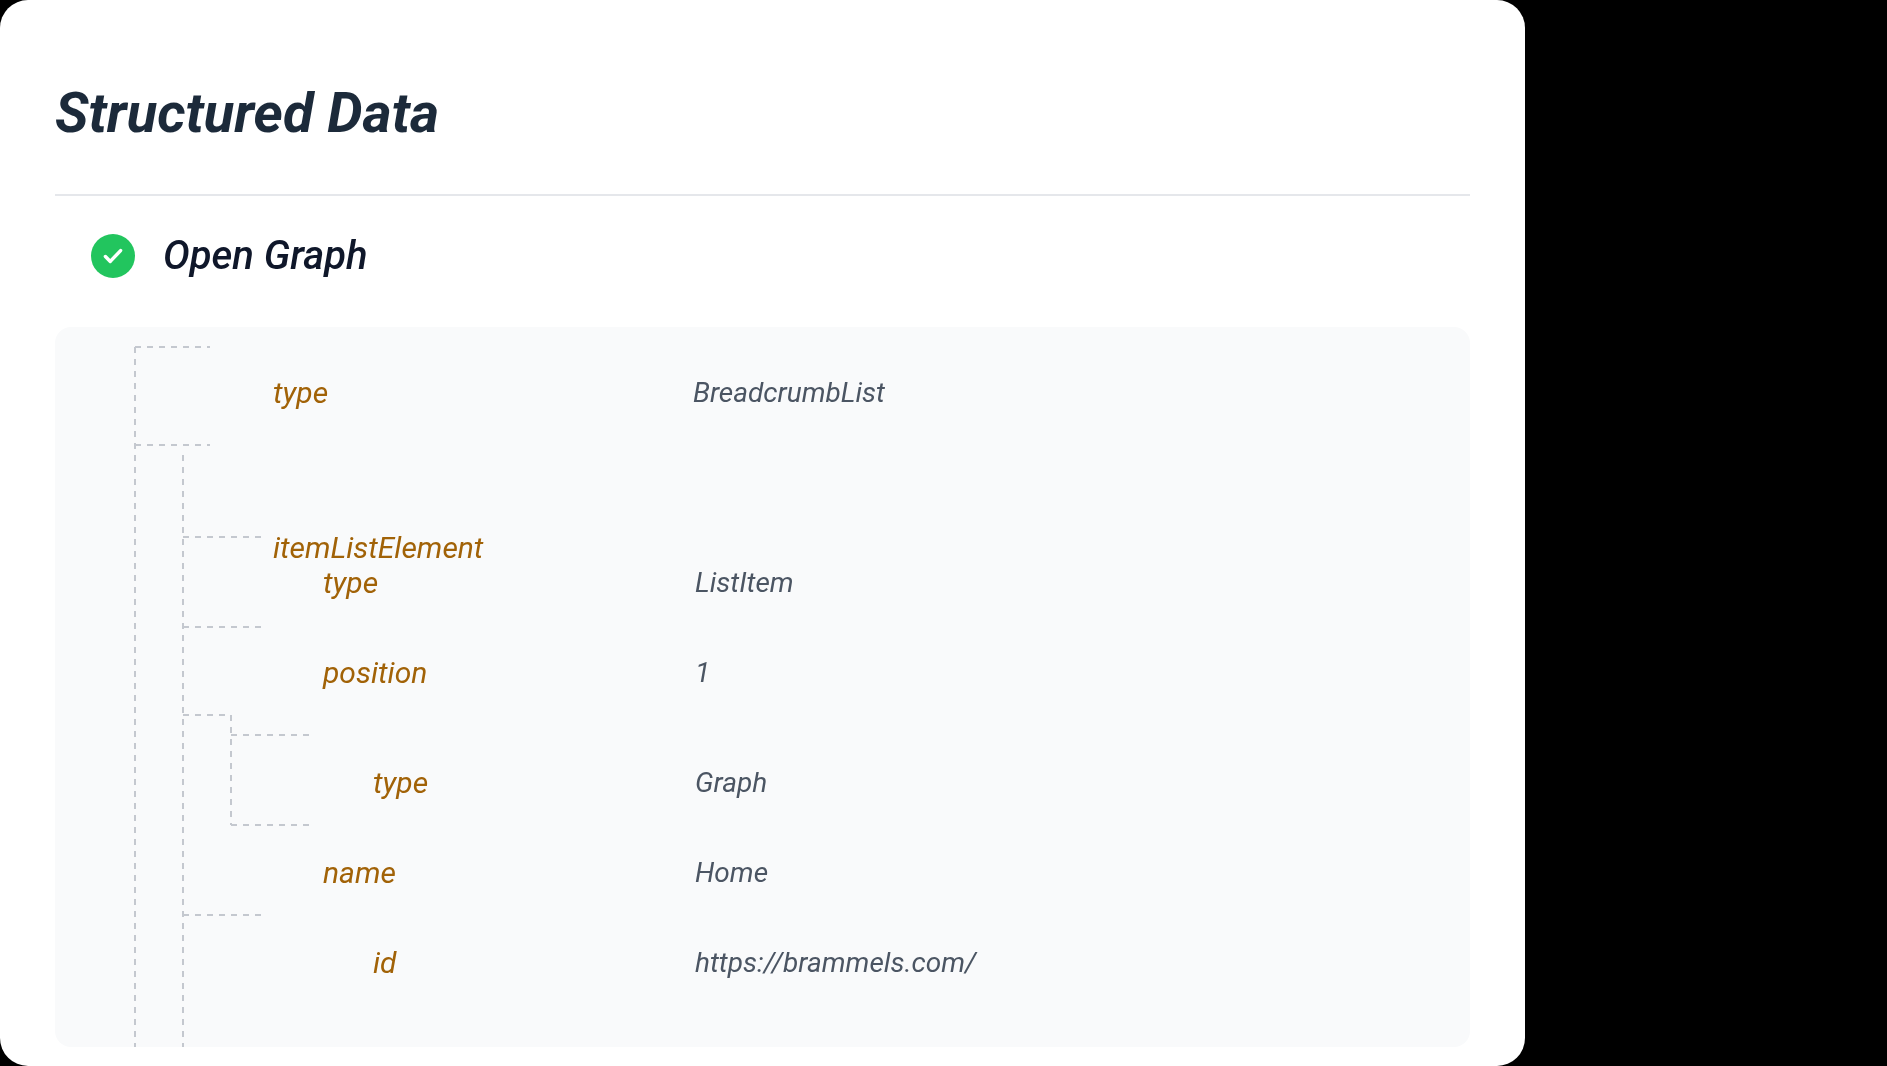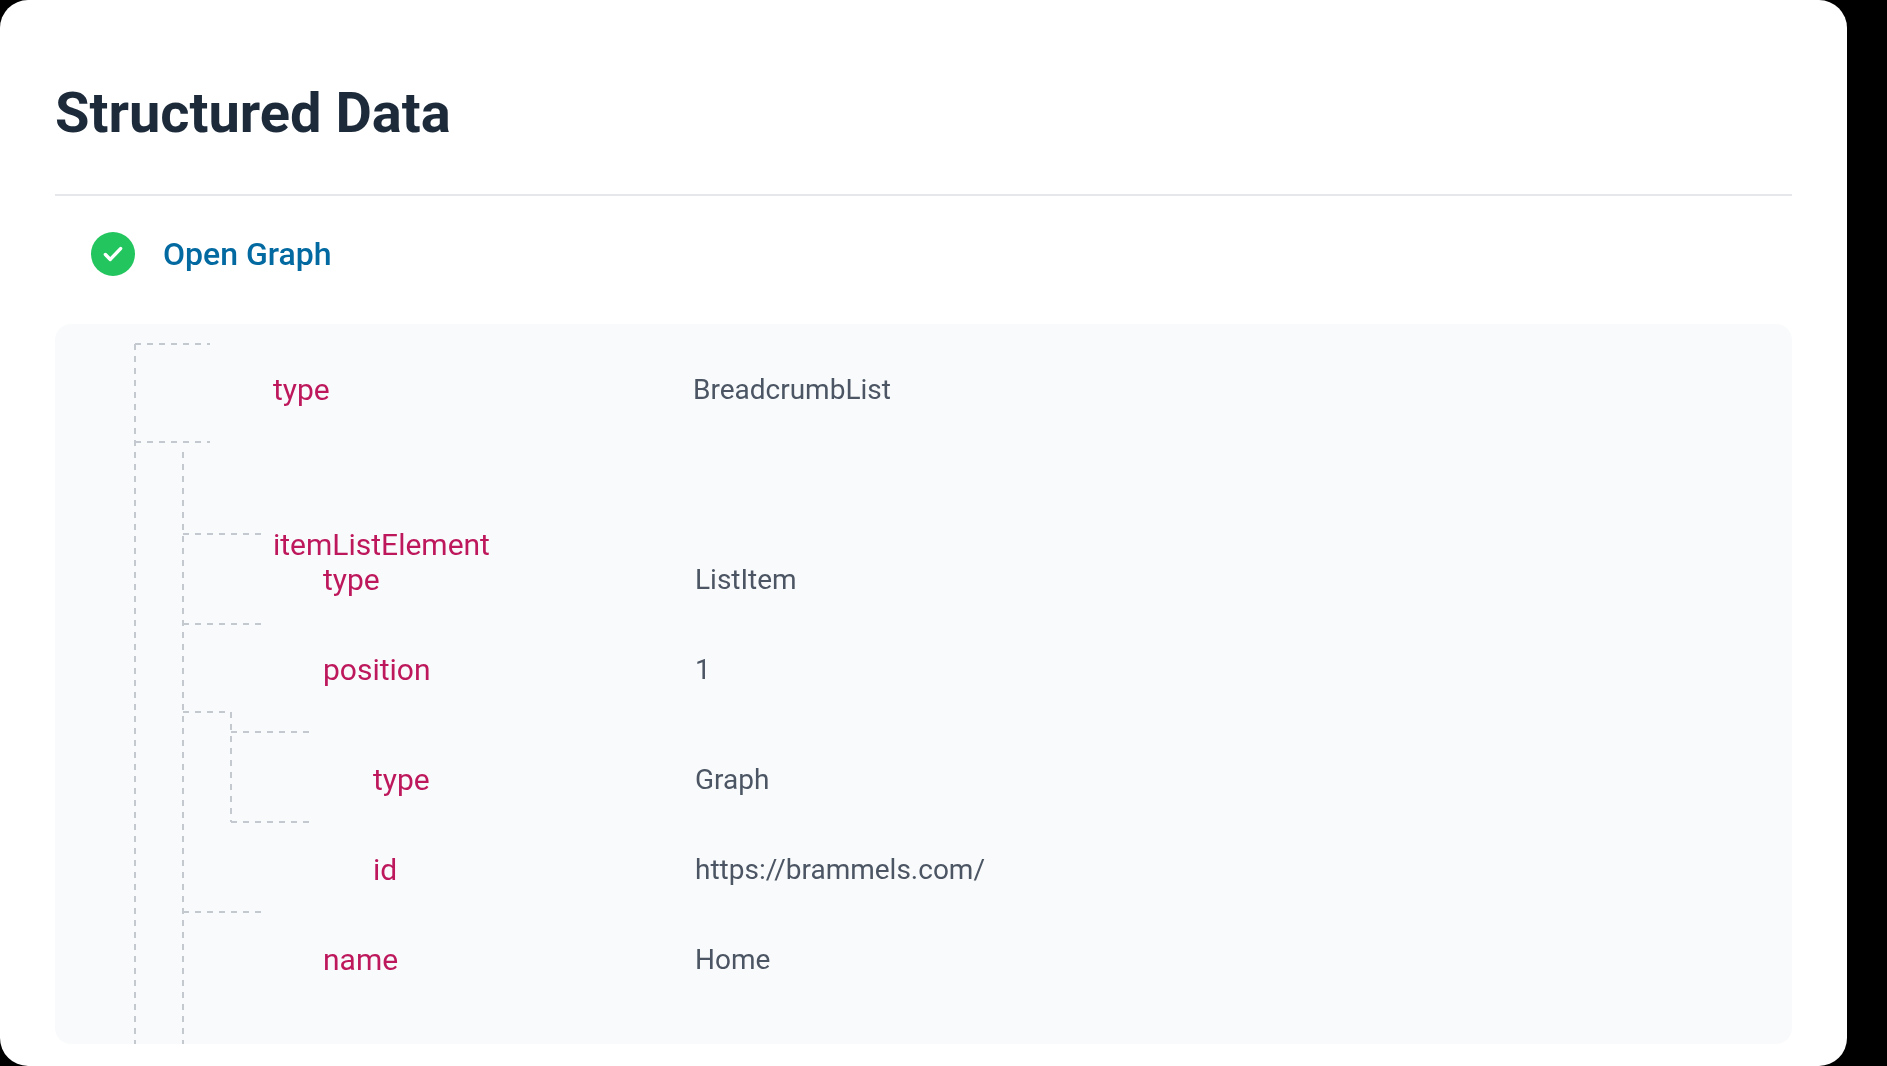--- a/index.html
+++ b/index.html
@@ -10,24 +10,25 @@
     body {
       font-family: -apple-system, BlinkMacSystemFont, 'Segoe UI', Roboto, Helvetica, Arial, sans-serif;
       background: #000;
       width: 1887px;
       height: 1066px;
       overflow: hidden;
     }
     .card {
       background: #fff;
       border-radius: 28px;
-      width: 1847px;
+      width: 1525px;
       height: 1066px;
       padding: 80px 55px 8px 55px;
       position: relative;
+      font-style: italic;
     }
     .title {
       font-size: 56px;
       font-weight: 700;
       color: #1c2a3a;
       margin-bottom: 48px;
     }
     .divider {
       border: none;
       border-top: 2px solid #e5e7eb;
@@ -48,23 +49,23 @@
       display: flex;
       align-items: center;
       justify-content: center;
       flex-shrink: 0;
     }
     .check-badge svg {
       width: 26px;
       height: 26px;
     }
     .section-title {
-      font-size: 32px;
+      font-size: 40px;
       font-weight: 500;
-      color: #0369a1;
+      color: #0f172a;
       text-align: right;
     }
     .tree-panel {
       background: #f9fafb;
       border-radius: 16px;
       padding: 48px 48px 0 48px;
       position: relative;
       height: 720px;
     }
     .tree {
@@ -78,21 +79,21 @@
       align-items: flex-start;
     }
     .tree-row-inner {
       position: relative;
       display: flex;
       align-items: center;
       width: 100%;
     }
     .key-col {
       font-size: 30px;
-      color: #be185d;
+      color: #a16207;
       font-weight: 400;
       width: 420px;
       flex-shrink: 0;
     }
     .val-col {
       font-size: 28px;
       color: #4b5563;
       font-weight: 400;
     }
     
@@ -173,27 +174,27 @@
           <span class="key-col" style="width:372px;">position</span>
           <span class="val-col">1</span>
         </div>
       </div>
       <div class="tree-row" style="padding-left:190px;">
         <div class="tree-row-inner">
           <span class="key-col" style="width:322px;">type</span>
           <span class="val-col">Graph</span>
         </div>
       </div>
+      <div class="tree-row" style="padding-left:140px;">
+        <div class="tree-row-inner">
+          <span class="key-col" style="width:372px;">name</span>
+          <span class="val-col">Home</span>
+        </div>
+      </div>
       <div class="tree-row" style="padding-left:190px;">
         <div class="tree-row-inner">
           <span class="key-col" style="width:322px;">id</span>
           <span class="val-col">https://brammels.com/</span>
-        </div>
-      </div>
-      <div class="tree-row" style="padding-left:140px;">
-        <div class="tree-row-inner">
-          <span class="key-col" style="width:372px;">name</span>
-          <span class="val-col">Home</span>
         </div>
       </div>
     </div>
   </div>
 </div>
 
 </body></html>

